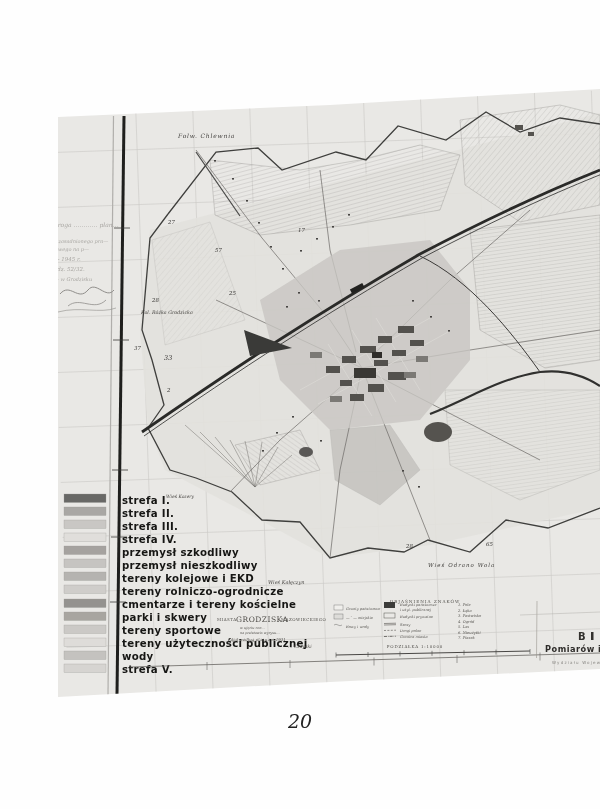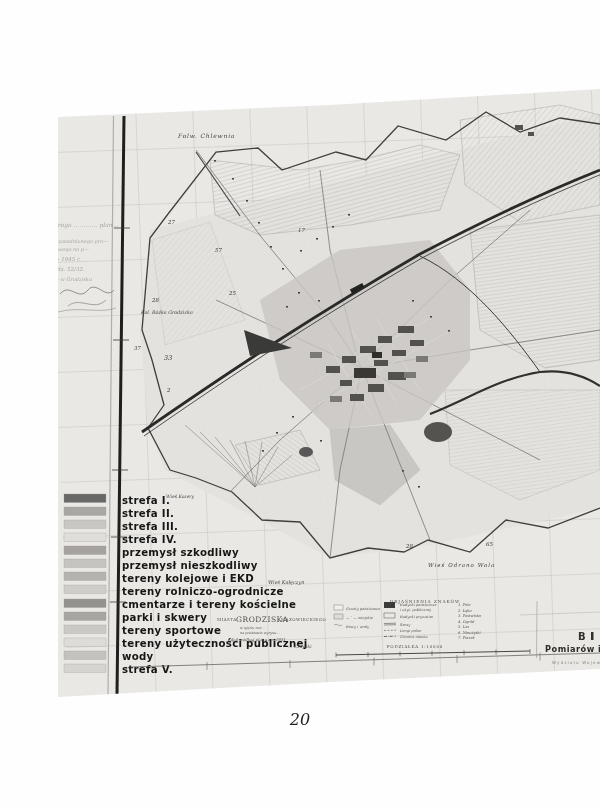--- a/index.html
+++ b/index.html
@@ -4,21 +4,21 @@
 <style>
   html,body{margin:0;padding:0;}
   body{
     width:600px;height:809px;position:relative;background:#fefefe;
     font-family:"DejaVu Serif",serif;overflow:hidden;
   }
   #page{position:absolute;inset:0;width:600px;height:809px;}
   svg text{user-select:none;}
   .pageno{
     position:absolute;top:710px;left:0;width:600px;text-align:center;
-    font-family:"DejaVu Serif",serif;font-style:italic;font-size:16px;color:#222;
+    font-family:"DejaVu Serif",serif;font-style:italic;font-size:19px;color:#222;
   }
 </style>
 </head>
 <body>
 
 <svg id="page" viewBox="0 0 600 809">
   <defs>
     <clipPath id="sheetClip">
       <polygon points="58,117 330,105 600,89 600,669 330,682 58,697"></polygon>
     </clipPath>

